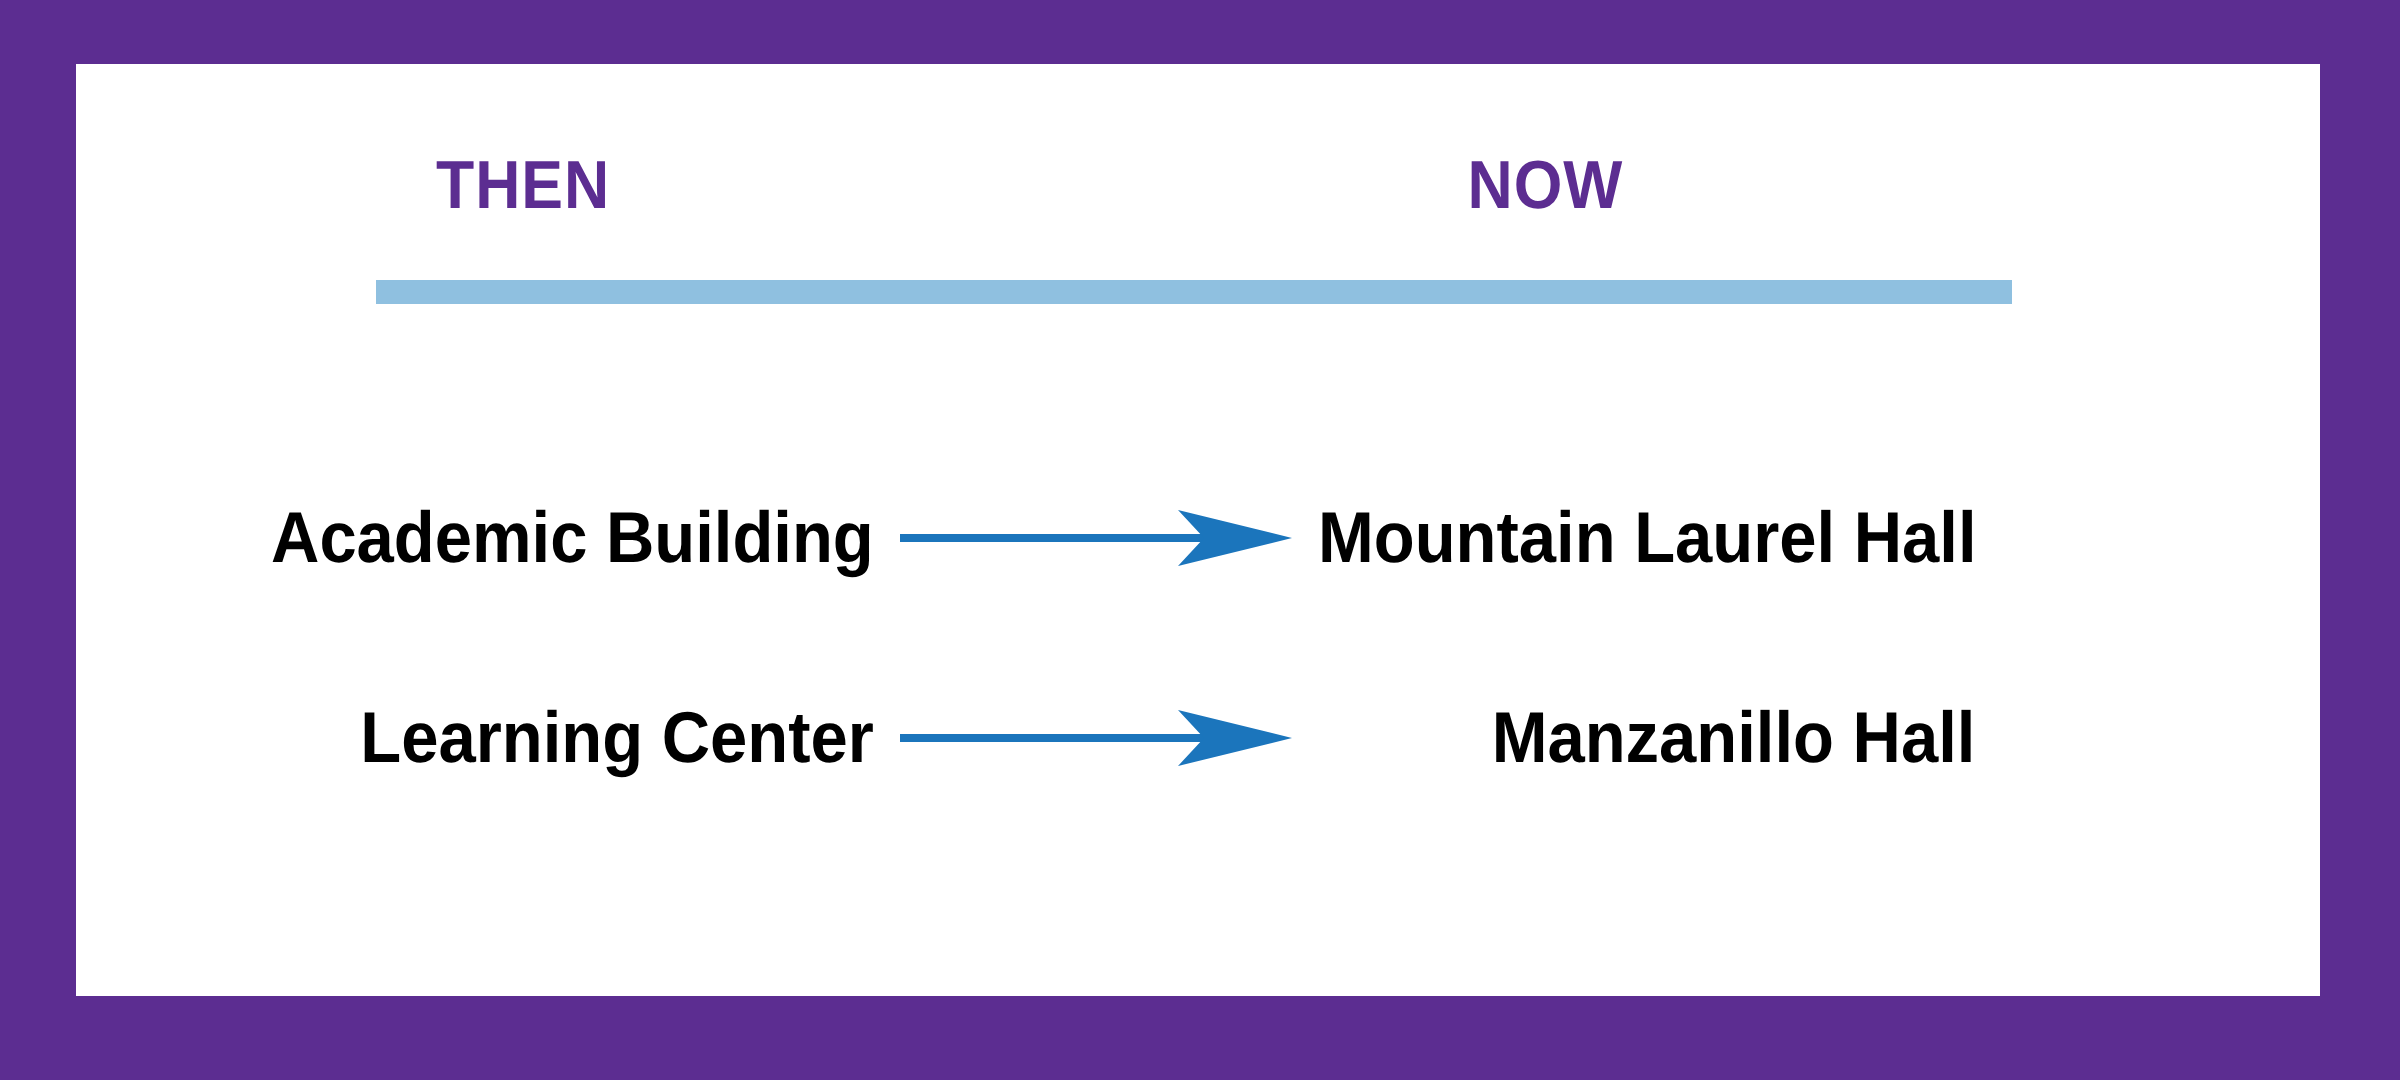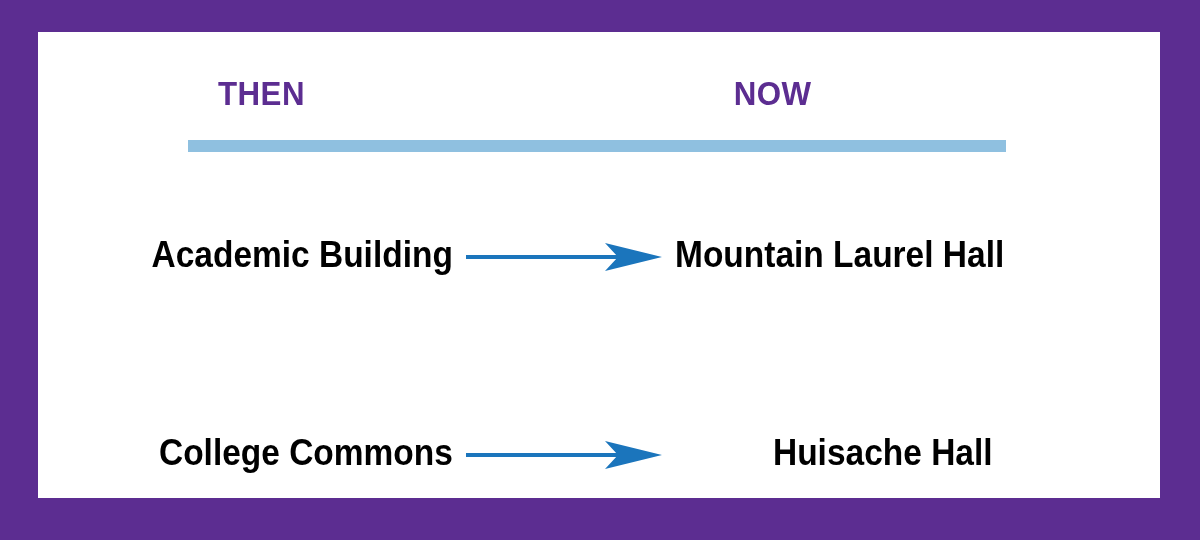--- a/index.html
+++ b/index.html
@@ -77,22 +77,21 @@
     width: 1122px;
     height: 336px;
   }
 
   .row {
     position: absolute;
     left: 0;
     width: 1036px;
     height: 64px;
     display: flex;
-    align-items: flex-start;
-    padding-left: 16px;
+    align-items: center;
   }
   .row-0 { top: 75px; }
   .row-1 { top: 175px; }
   .row-2 { top: 273px; }
 
   .cell-then {
     width: 432px;
     text-align: right;
     padding-right: 0;
     font-size: 36px;
@@ -150,27 +149,27 @@
         <div class="cell-then">Academic Building</div>
         <div class="cell-arrow">
           <svg width="196" height="40" viewBox="0 0 196 40" aria-hidden="true">
             <rect x="0" y="18" width="152" height="4" fill="#1B75BC"></rect>
             <path d="M 139 6 L 196 20 L 139 34 L 152 20 Z" fill="#1B75BC"></path>
           </svg>
         </div>
         <div class="cell-now">Mountain Laurel Hall</div>
       </div>
 
-
-      <div class="row row-2">
-        <div class="cell-then">College Commons</div>
+      <div class="row row-1">
+        <div class="cell-then">Learning Center</div>
         <div class="cell-arrow">
           <svg width="196" height="40" viewBox="0 0 196 40" aria-hidden="true">
             <rect x="0" y="18" width="152" height="4" fill="#1B75BC"></rect>
             <path d="M 139 6 L 196 20 L 139 34 L 152 20 Z" fill="#1B75BC"></path>
           </svg>
         </div>
-        <div class="cell-now">Huisache Hall</div>
+        <div class="cell-now">Manzanillo Hall</div>
       </div>
+
 
     </div>
   </div>
 </div>
 
 </body></html>

